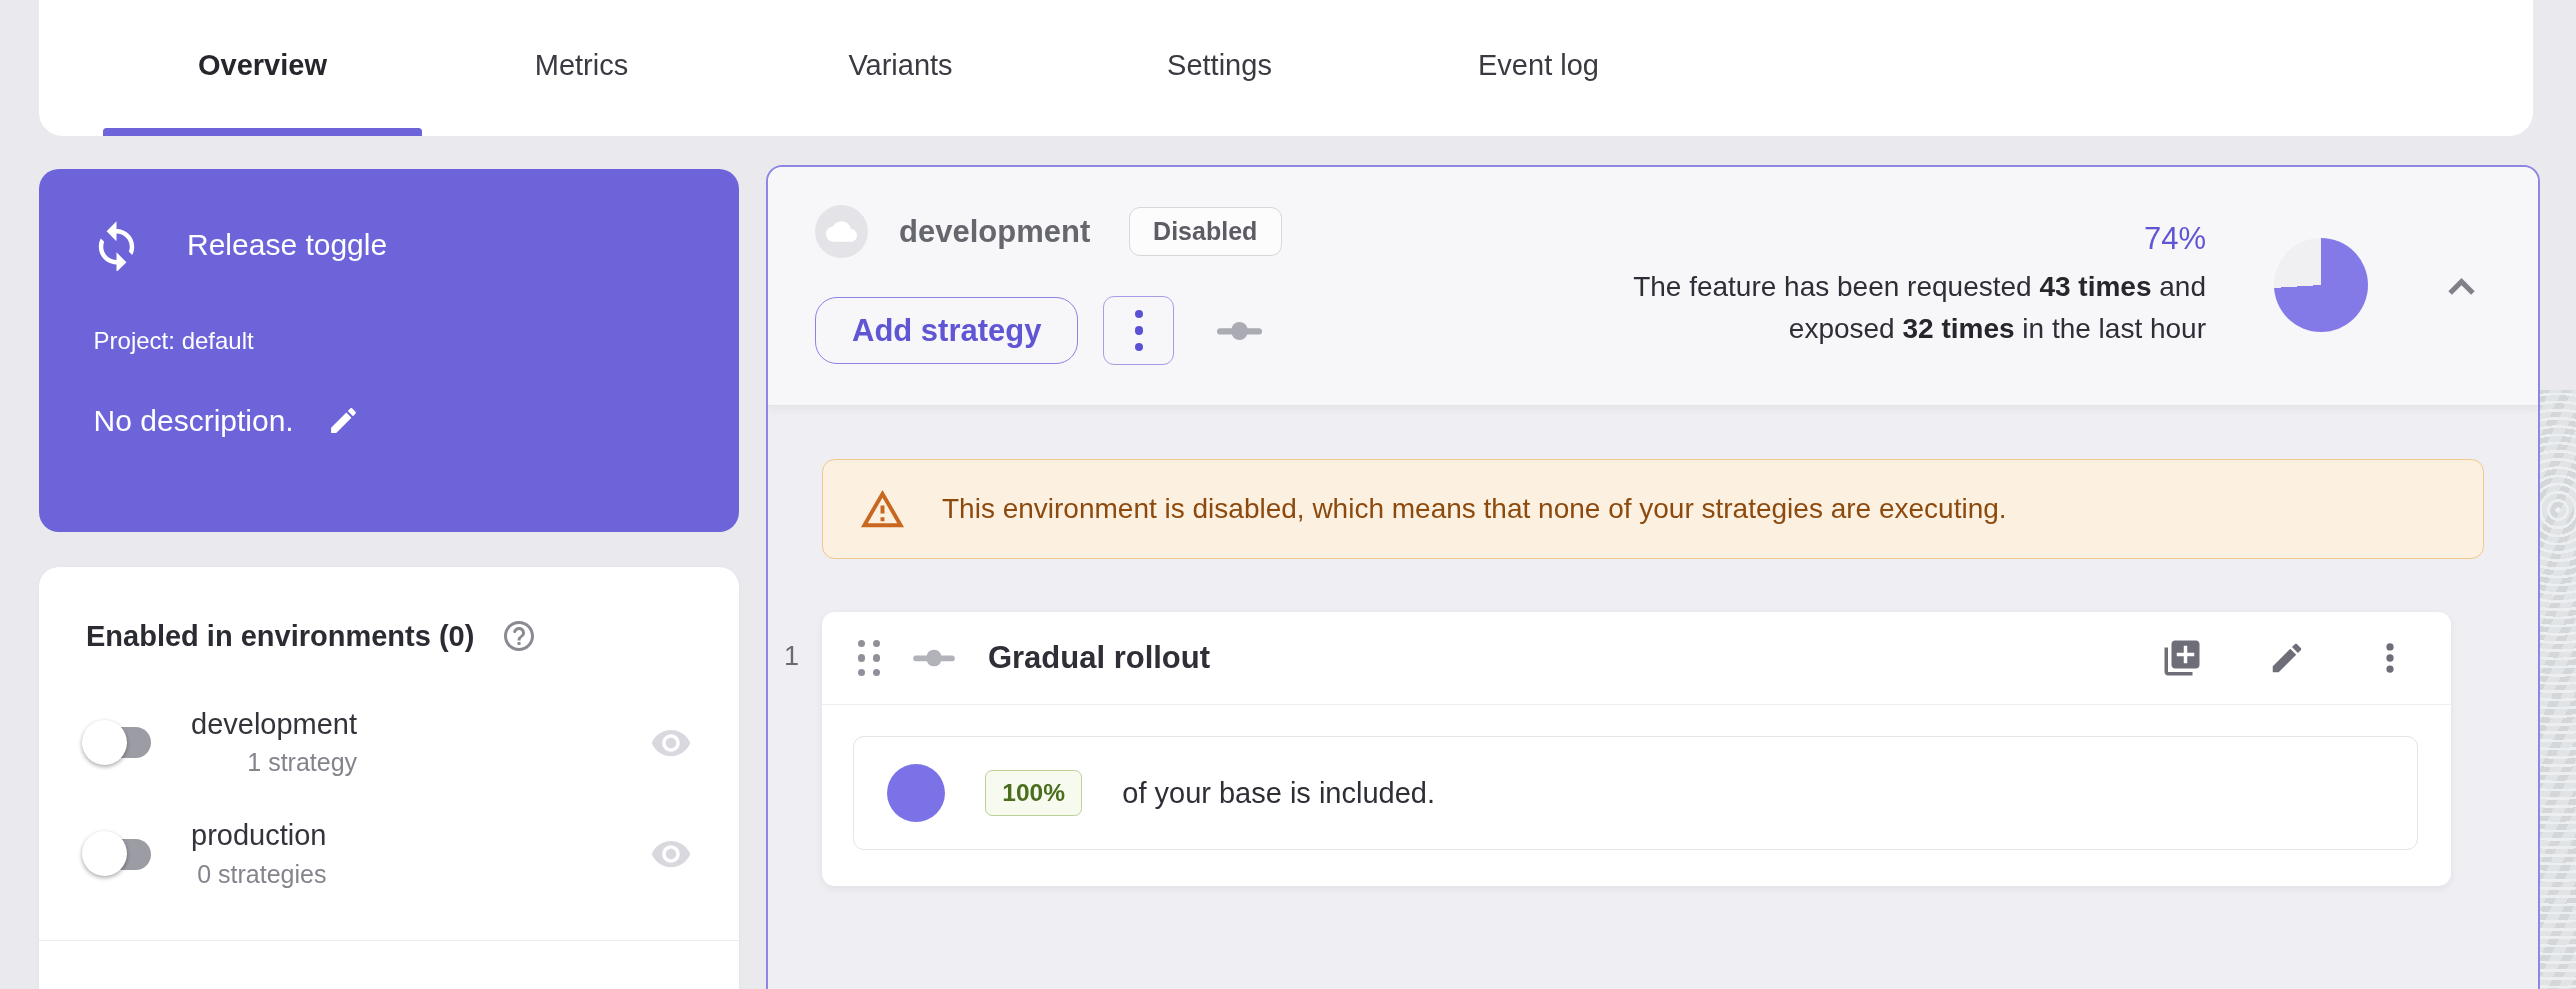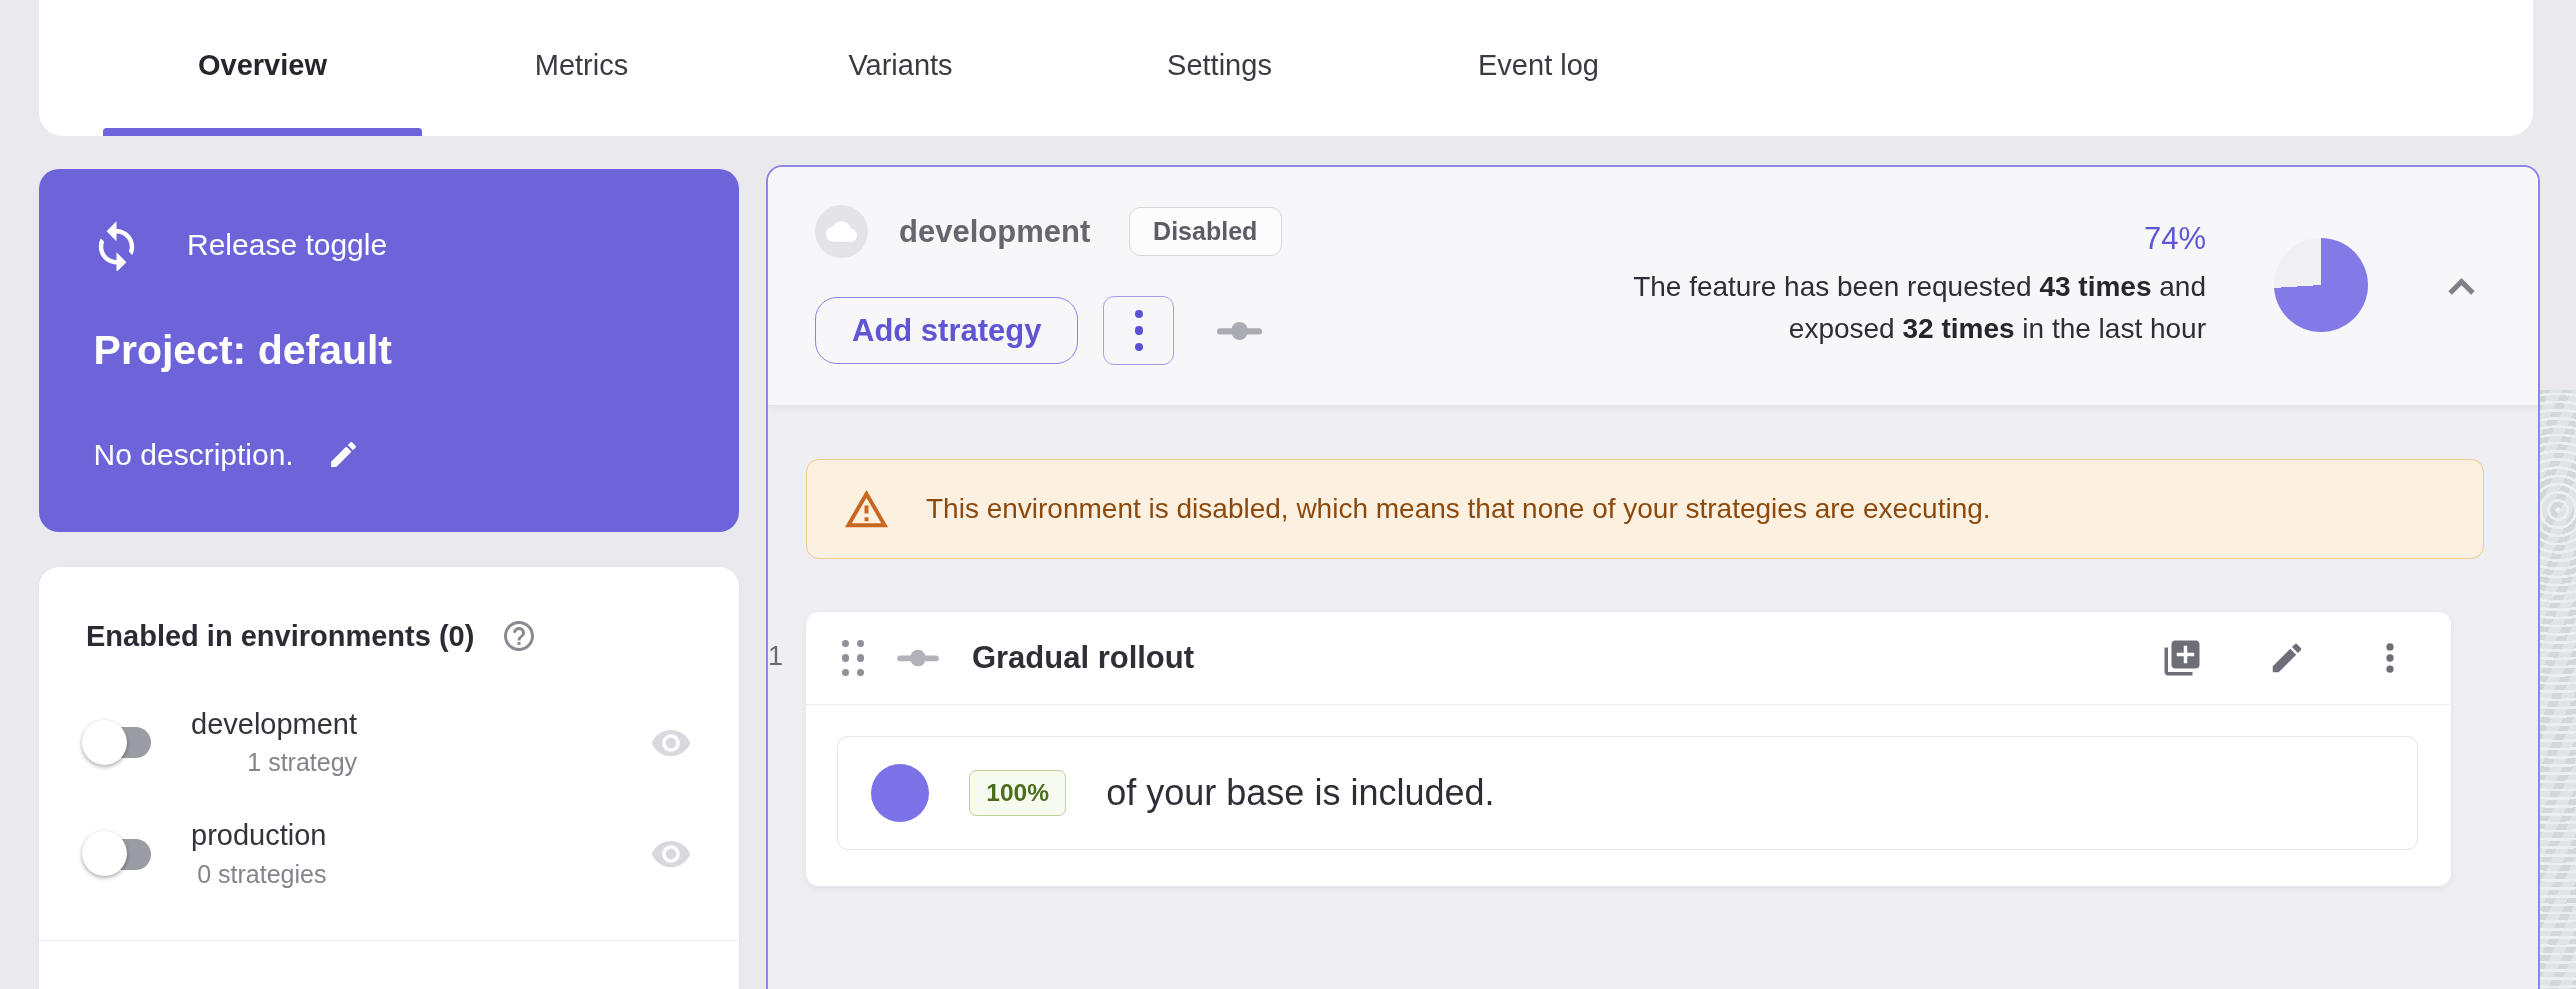--- a/index.html
+++ b/index.html
@@ -23,21 +23,21 @@
     background:#6c64d8;border-radius:3.6px 3.6px 0 0;
   }
   
   .feature-card{
     position:absolute;left:39px;top:169px;width:700px;height:363px;
     background:#6c64d8;border-radius:20px;box-sizing:border-box;
     padding:49px 51px;color:#ffffff;
   }
   .feature-type-row{display:flex;align-items:center;gap:44px;margin-bottom:56px;}
   .feature-type-label{font-size:30px;}
-  .project-line{font-size:41px;margin-bottom:64px;margin-left:3.6px;font-weight:bold;}
+  .project-line{font-size:24px;margin-bottom:49px;margin-left:3.6px;}
   .description-line{display:flex;align-items:flex-start;gap:33px;font-size:30px;margin-left:3.6px;}
   .environments-card{
     position:absolute;left:39px;top:567px;width:700px;height:471px;
     background:#ffffff;border-radius:20px;box-sizing:border-box;
     padding:51px 47px;box-shadow:0 1.8px 5.4px rgba(40,40,60,.04);
   }
   .env-title-row{display:flex;align-items:center;gap:27px;margin-bottom:54px;}
   .env-title{font-size:29px;font-weight:bold;color:#2b2b33;text-align:right;}
   .env-row{display:flex;align-items:center;gap:38px;margin-bottom:42px;}
   .env-texts{display:flex;flex-direction:column;gap:7.3px;}
@@ -82,21 +82,21 @@
   }
   .kebab-btn i{width:8.2px;height:8.2px;border-radius:50%;background:#5b51d4;}
   .strategy-glyph{margin-left:18px;}
   .ph-right{display:flex;align-items:center;gap:68px;justify-content:flex-end;}
   .metrics-text{width:598px;text-align:right;}
   .metrics-pct{font-size:31px;color:#6056d4;margin-bottom:9px;}
   .metrics-para{font-size:28px;color:#2e2e36;line-height:1.5;}
   .metrics-para b{font-weight:bold;color:#26262c;}
   .pie{width:94px;height:94px;border-radius:50%;}
   
-  .panel-body{padding:53px 54px 0 38px;position:relative;}
+  .panel-body{padding:53px 54px 0 54px;position:relative;}
   .warning-banner{
     display:flex;align-items:center;gap:36px;box-sizing:border-box;
     min-height:100px;padding:18px 36px;margin-bottom:53px;
     background:#fcf0e0;border:1.8px solid #eec88c;border-radius:12.7px;
     font-size:28px;color:#8d4a0e;
   }
   .strategy-row{position:relative;margin-right:33px;}
   .strategy-number{position:absolute;left:-38px;top:29px;font-size:27px;color:#6a6a72;}
   .strategy-card{background:#ffffff;border-radius:12.7px;box-shadow:0 2.7px 7.3px rgba(40,40,60,.07);}
   .strategy-head{
@@ -111,21 +111,21 @@
   .strategy-content{padding:31px 33px 36px 31px;}
   .rollout-box{
     border:1.8px solid #e4e4ea;border-radius:11px;background:#ffffff;
     padding:27px 33px;display:flex;align-items:center;gap:40px;
   }
   .rollout-dot{width:58px;height:58px;border-radius:50%;background:#7b72e8;}
   .rollout-chip{
     background:#f7fbef;border:1.8px solid #bad095;border-radius:7.3px;
     padding:8.2px 16.3px;font-size:24.5px;font-weight:bold;color:#4a6e1e;
   }
-  .rollout-text{font-size:36px;color:#2e2e36;}
+  .rollout-text{font-size:29px;color:#2e2e36;}
   
   .deco{
     position:absolute;right:0;top:390px;width:36px;bottom:0;
     background:
       repeating-radial-gradient(circle at 50% 20%, #eef0f1 0 2.7px, transparent 2.7px 8.2px),
       repeating-linear-gradient(115deg, #ccd2d2 0 9px, #dfe3e4 9px 20px);
     opacity:.75;
   }
 </style>
 </head>

